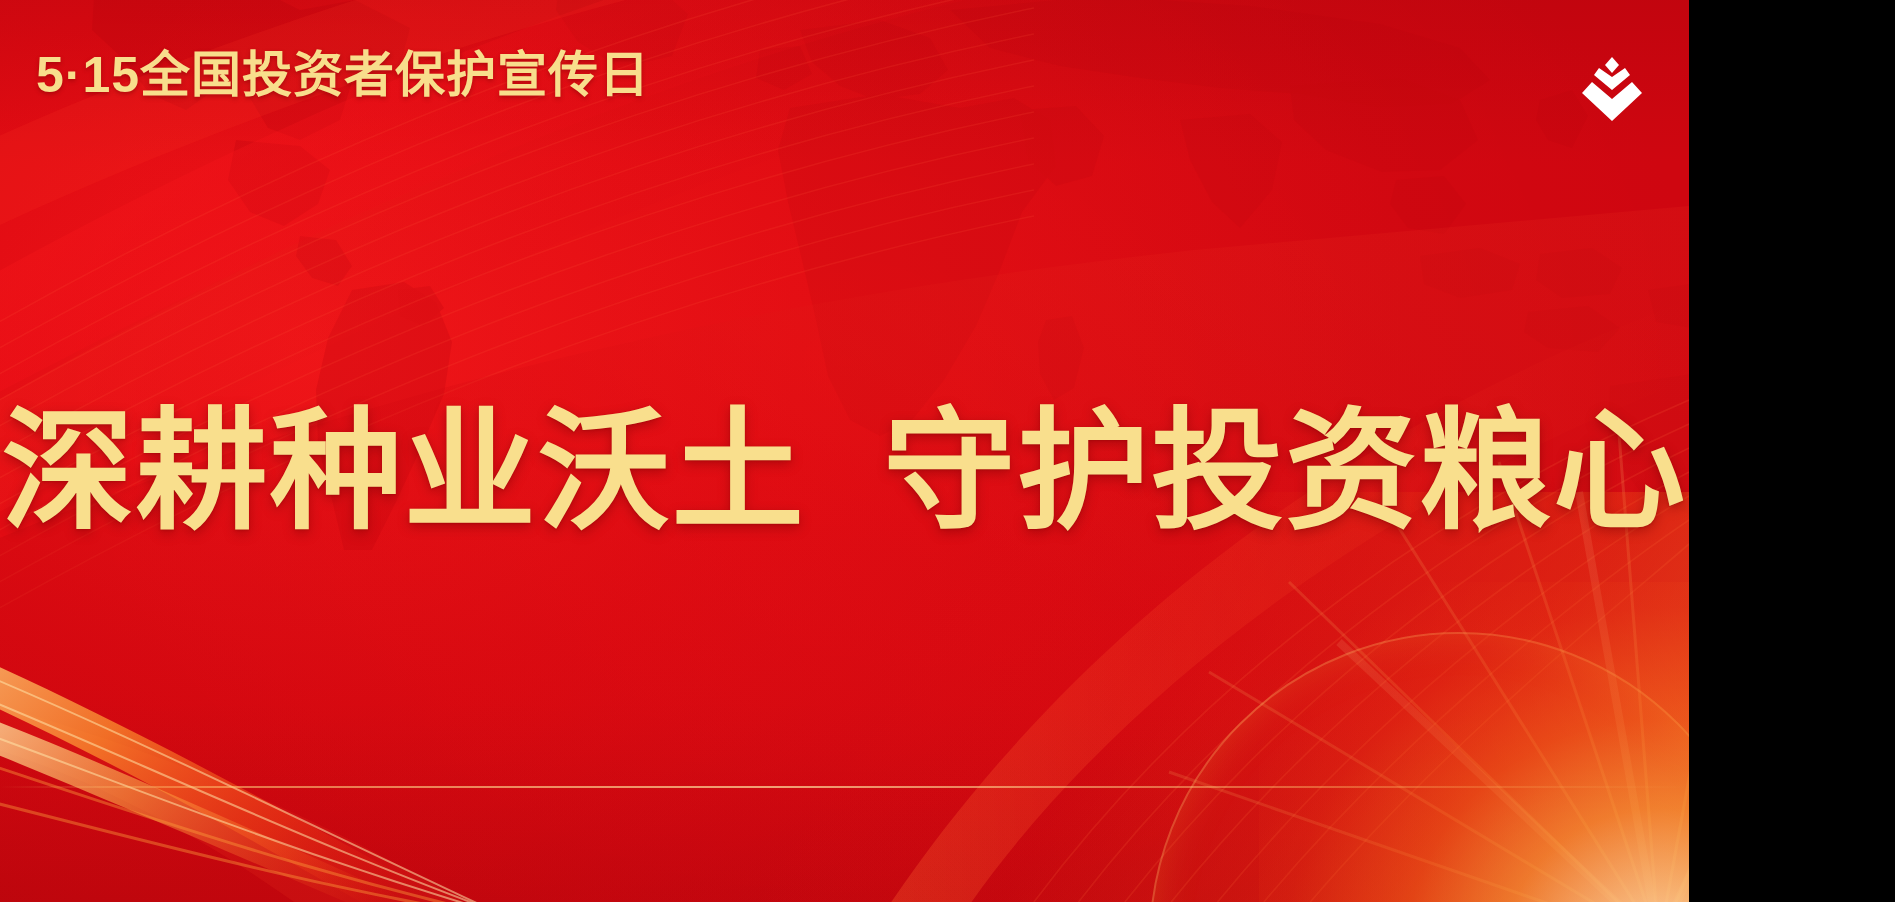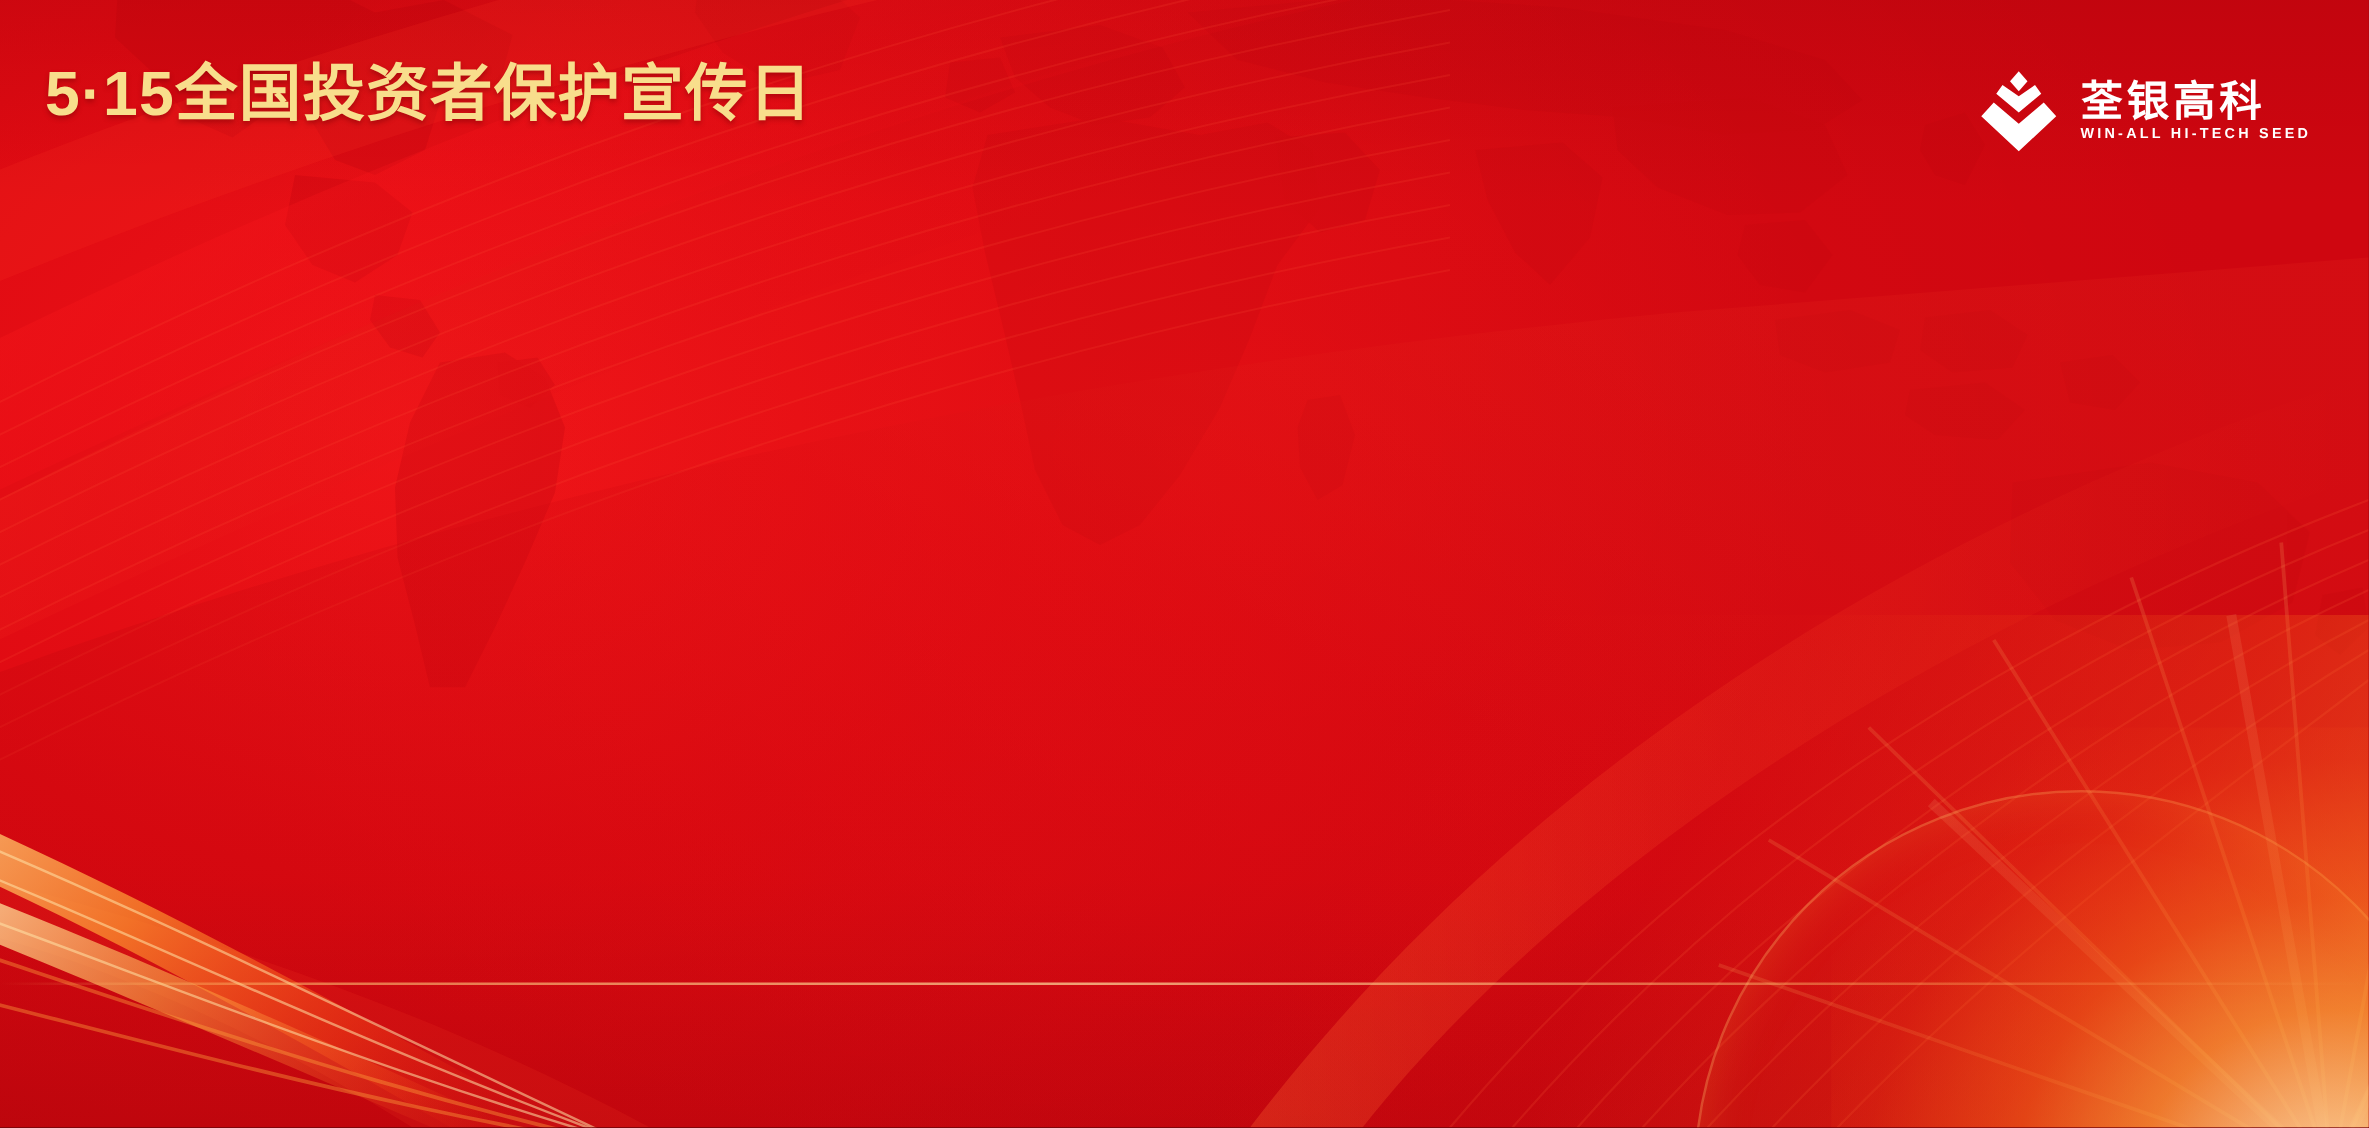--- a/index.html
+++ b/index.html
@@ -5,21 +5,21 @@
 <style>
   * { margin:0; padding:0; box-sizing:border-box; }
   html, body {
     width:1895px; height:902px; overflow:hidden;
     background:#000;
     font-family:"Liberation Sans","DejaVu Sans",sans-serif;
   }
 
   #banner {
     position:relative;
-    width:1895px; height:902px;
+    width:1689px; height:902px;
     overflow:hidden;
     background:#E00A14;
   }
 
   
   .bg-base {
     position:absolute; inset:0;
     background:
       radial-gradient(ellipse 1100px 800px at 18% 38%, #EE1418 0%, #DF0A12 45%, #CF0610 100%),
       linear-gradient(115deg, #D8070F 0%, #E51016 35%, #E8141A 60%, #D20810 100%);
@@ -326,21 +326,20 @@
   <div class="logo">
     <div class="logo-mark">
       <svg viewBox="0 0 62 68" aria-hidden="true">
         <g fill="#FFFFFF">
           <polygon points="31,2 38,10 31,18 24,10"></polygon>
           <polygon points="31,22 18,13 13,20 31,35 49,20 44,13"></polygon>
           <polygon points="31,44 11,27 1,38 31,66 61,38 51,27"></polygon>
         </g>
       </svg>
     </div>
-    <div class="logo-text">
-      <div class="logo-cn">荃银高科</div>
-      <div class="logo-en">WIN-ALL HI-TECH SEED</div>
-    </div>
-  </div>
-
+  </div>
+
+  <div class="main-title">
+    <span class="line">深耕种业沃土  守护投资粮心</span>
+  </div>
 
 
 </div>
 
 </body></html>

